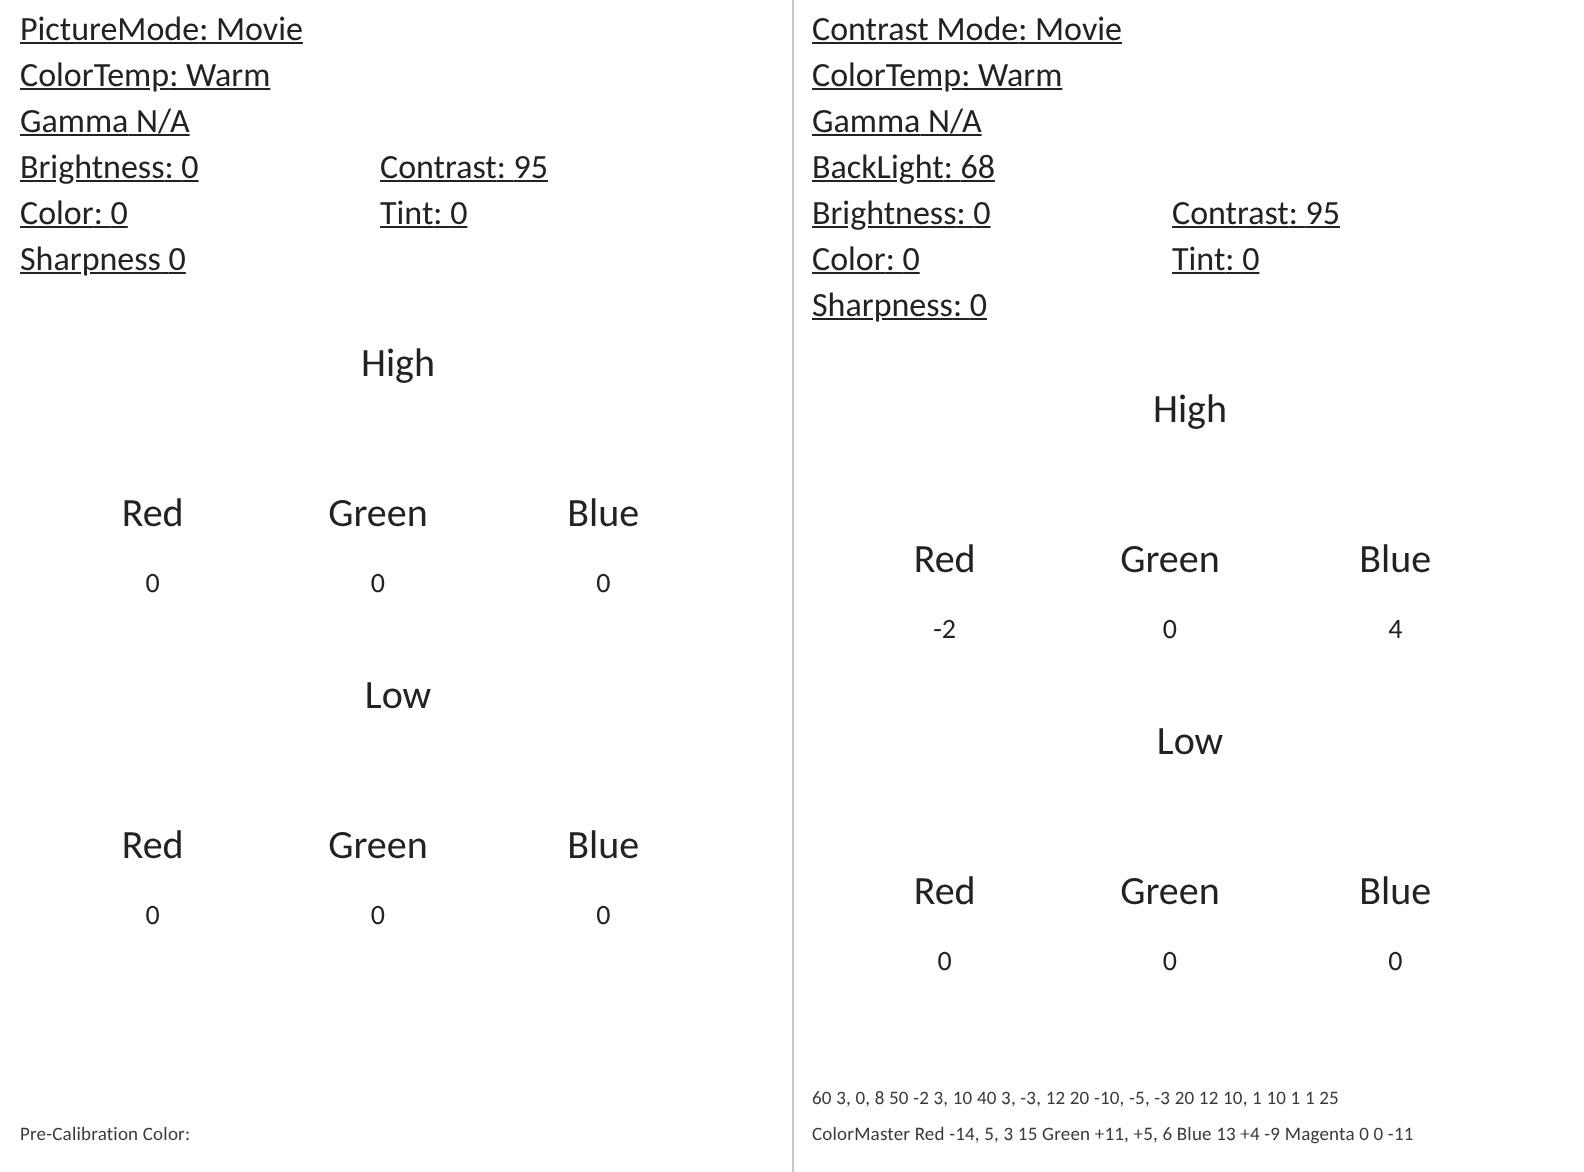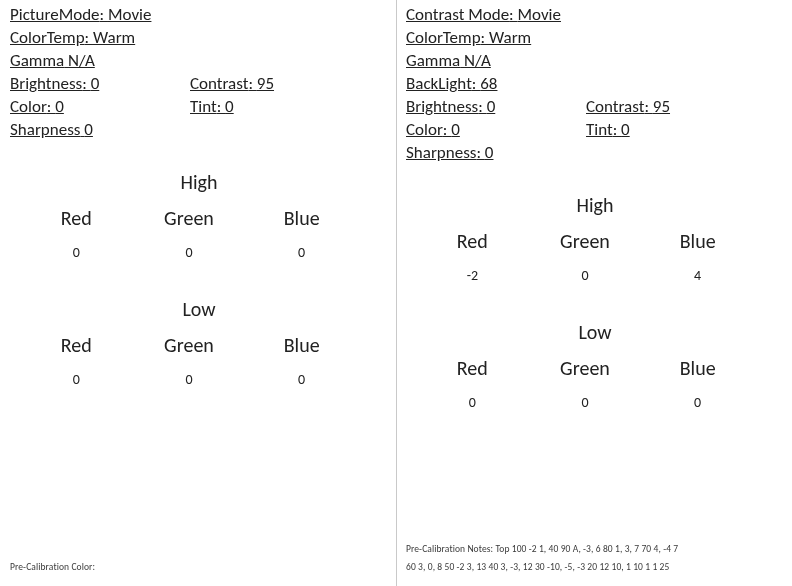--- a/index.html
+++ b/index.html
@@ -46,21 +46,21 @@
   .level-title {
     font-size: 20px;
     font-weight: 400;
     margin-bottom: 12px;
   }
   .rgb-grid {
     display: flex;
     justify-content: space-around;
     padding: 0 30px 0 10px;
   }
-  .rgb-col { width: 80px; text-align: center; }
+  .rgb-col { width: 80px; text-align: center; margin-top: 39px; }
   .rgb-col .ch {
     font-size: 20px;
     margin-bottom: 14px;
   }
   .rgb-col .val {
     font-size: 14px;
   }
   .level-block + .level-block { margin-top: 36px; }
   .notes {
     position: absolute;
@@ -205,19 +205,19 @@
             </div>
           <div class="rgb-col">
               <div class="ch">Blue</div>
               <div class="val">0</div>
             </div>
         </div>
       </div>
     </div>
 
     <div class="notes">
-      <p>Pre-Calibration Notes: Top 100   -2   1, 40 90   A, -3, 6 80   1,   3, 7
-70   4, -4   7</p>
-      <p>60   3, 0, 8 50   -2   3, 13 40   3, -3, 12 30 -10, -5, -3
+      <p>60   3, 0, 8 50   -2   3, 10 40   3, -3, 12 20 -10, -5, -3
 20   12   10,  1 10 1   1  25</p>
+      <p>ColorMaster   Red  -14,  5, 3 15 Green   +11, +5,   6
+Blue   13  +4  -9 Magenta   0    0   -11</p>
     </div>
   </div>
 </div>
 
 </body></html>

